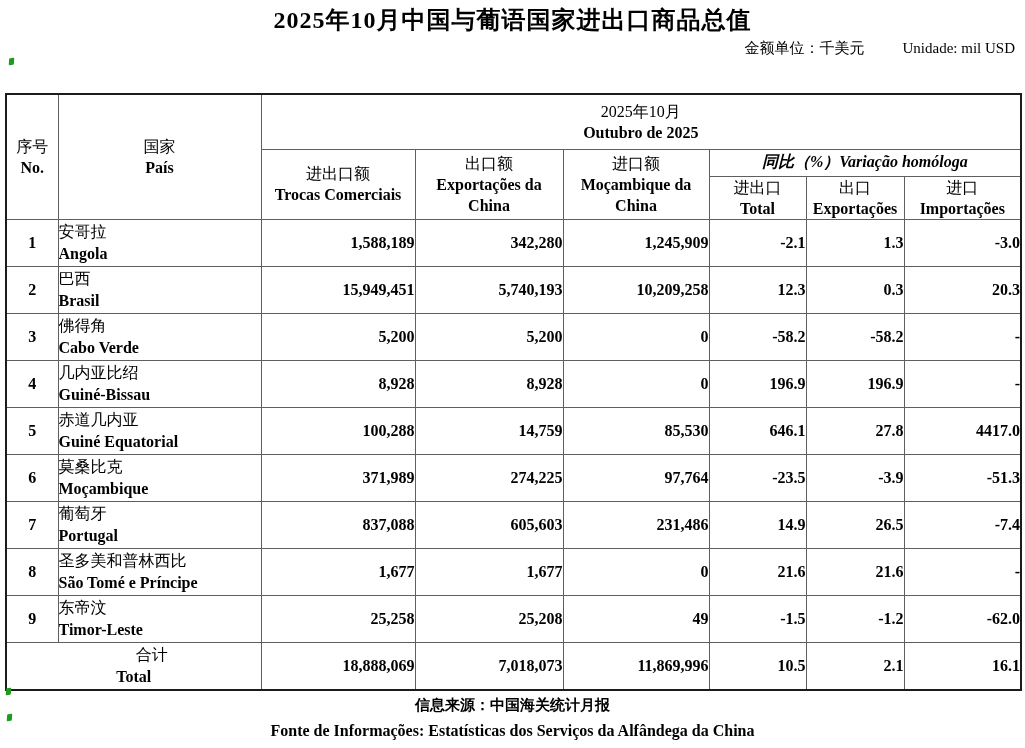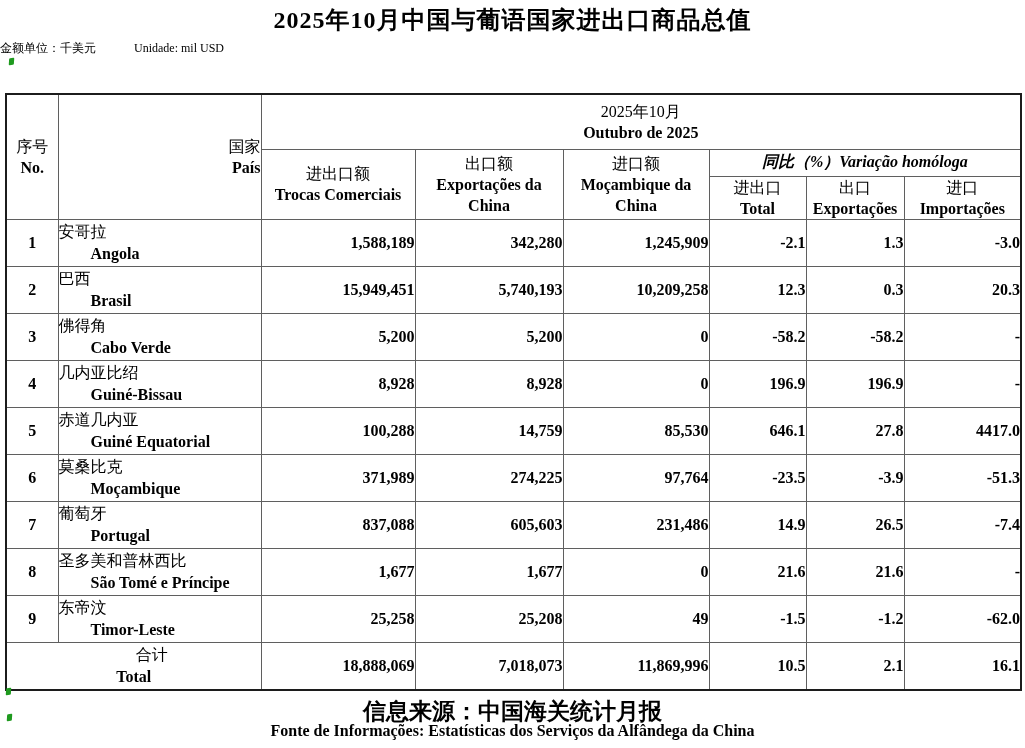--- a/index.html
+++ b/index.html
@@ -21,23 +21,23 @@
     letter-spacing: 1px;
     line-height: 30px;
   }
   .title-pt {
     text-align: center;
     font-size: 19.5px;
     font-weight: 700;
     line-height: 27px;
   }
   .unit-line {
-    text-align: left;
-    padding-right: 2px;
-    font-size: 12px;
+    text-align: right;
+    padding-right: 10px;
+    font-size: 15px;
     line-height: 24px;
     margin-top: 1px;
   }
   .unit-line .zh { margin-right: 38px; }
 
   table.trade {
     position: absolute;
     left: 5px;
     top: 93px;
     width: 1015px;
@@ -48,45 +48,45 @@
   table.trade th, table.trade td {
     border: 1.5px solid #5f5f5f;
     padding: 0;
     vertical-align: middle;
     font-size: 16px;
     overflow: hidden;
   }
   .hdr { text-align: center; font-weight: 400; }
   .hdr .pt, .latin-bold { font-weight: 700; }
   .hdr .line { display: block; line-height: 21px; }
-  .country-hdr { text-align: right; padding-left: 9px; margin-top: 44px; }
+  .country-hdr { text-align: center; padding-left: 9px; margin-top: 44px; }
   .num {
     text-align: right;
     padding-right: 8px;
     font-weight: 700;
     font-variant-numeric: tabular-nums;
   }
   .country-cell { text-align: left; padding-left: 9px; }
   .country-cell .zh { display: block; line-height: 22px; font-weight: 400; }
-  .country-cell .pt { display: block; line-height: 22px; font-weight: 700; padding-left: 32px; }
+  .country-cell .pt { display: block; line-height: 22px; font-weight: 700; }
   .rowno { text-align: center; font-weight: 700; font-size: 17px; }
   .total-label { text-align: center; }
   .total-label .zh { display: block; line-height: 22px; font-weight: 400; padding-left: 36px; }
   .total-label .pt { display: block; line-height: 22px; font-weight: 700; }
   .yoy-span { font-size: 15.5px; font-style: italic; }
   .sub { font-size: 15.5px; }
 
   .footer-zh {
     position: absolute;
     top: 696px;
     width: 100%;
     text-align: center;
     font-family: "DejaVu Sans", "Liberation Sans", sans-serif;
     font-weight: 700;
-    font-size: 23px;
+    font-size: 15px;
   }
   .footer-pt {
     position: absolute;
     top: 722px;
     width: 100%;
     text-align: center;
     font-weight: 700;
     font-size: 16px;
   }
   .green-mark {

